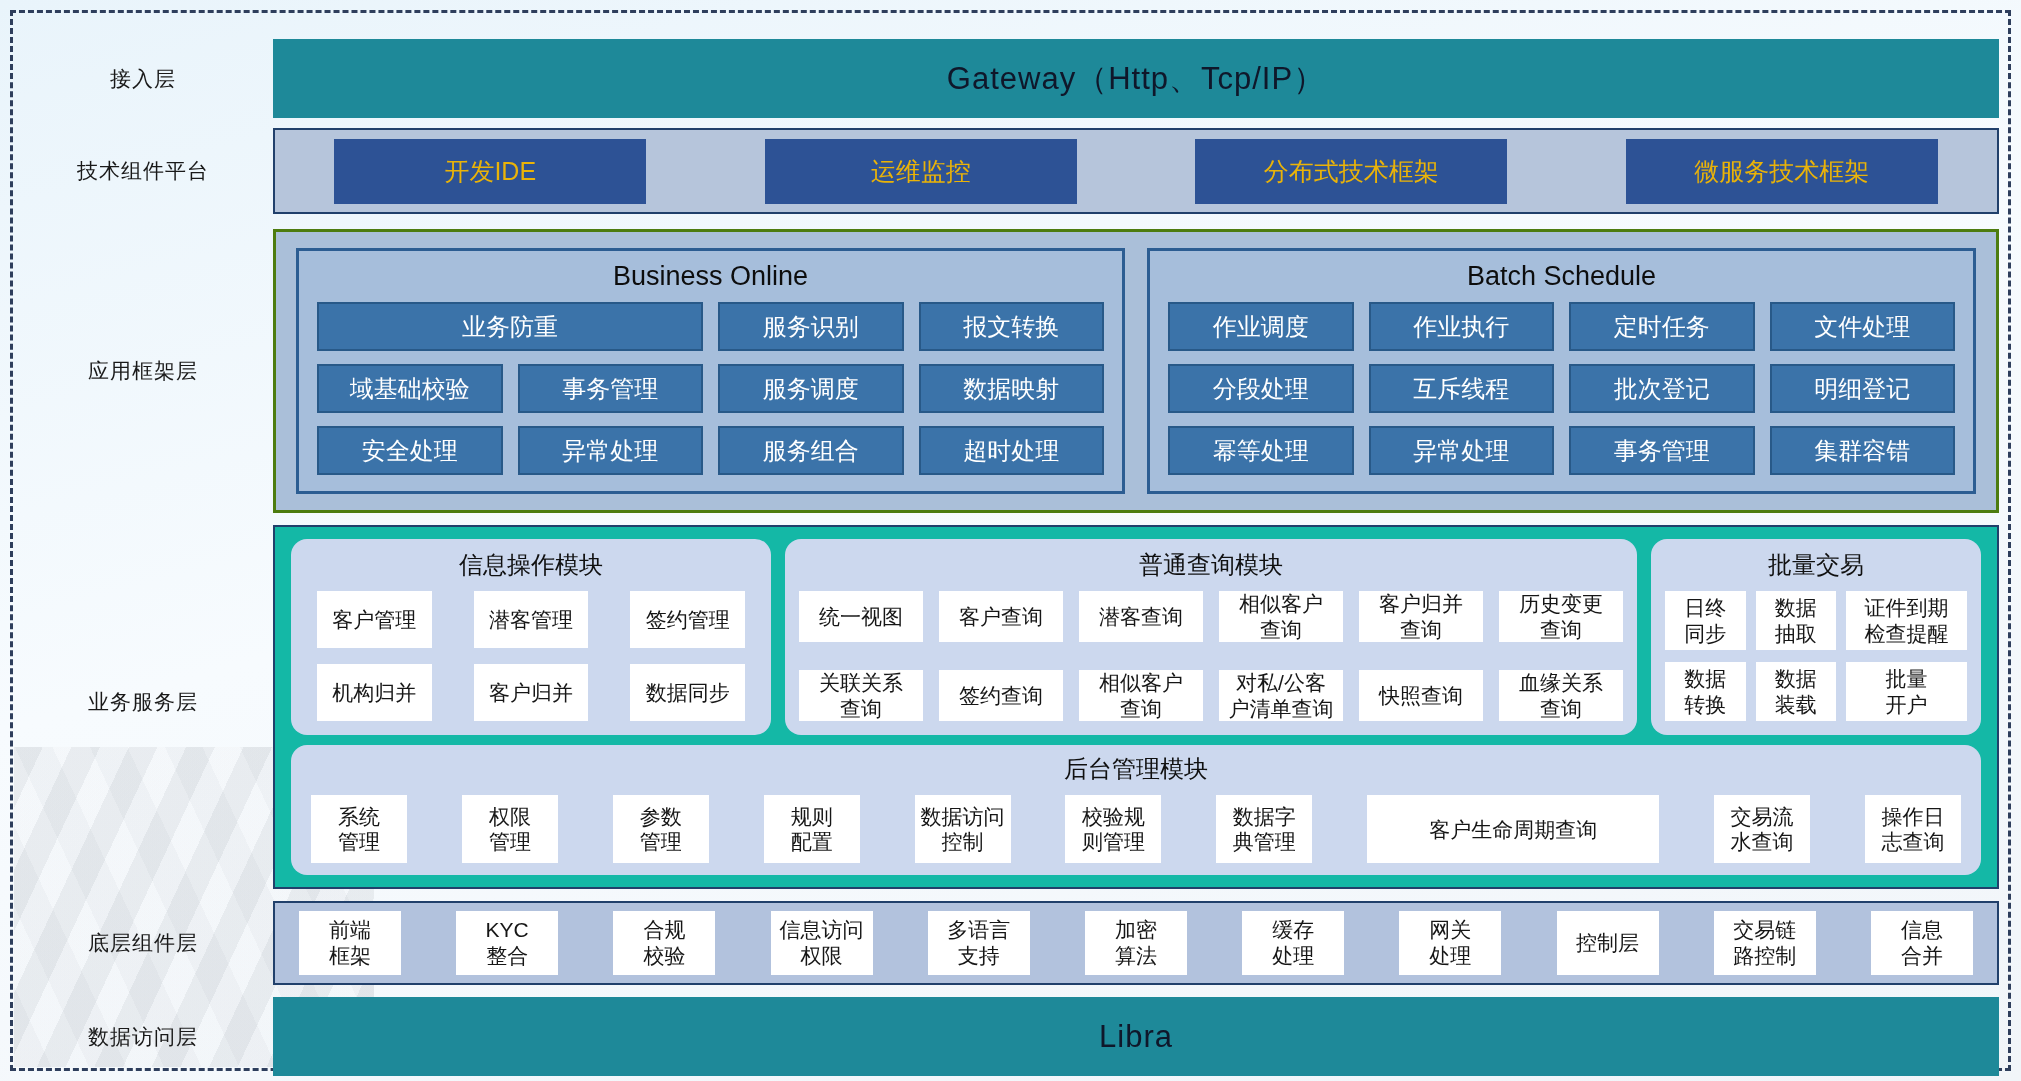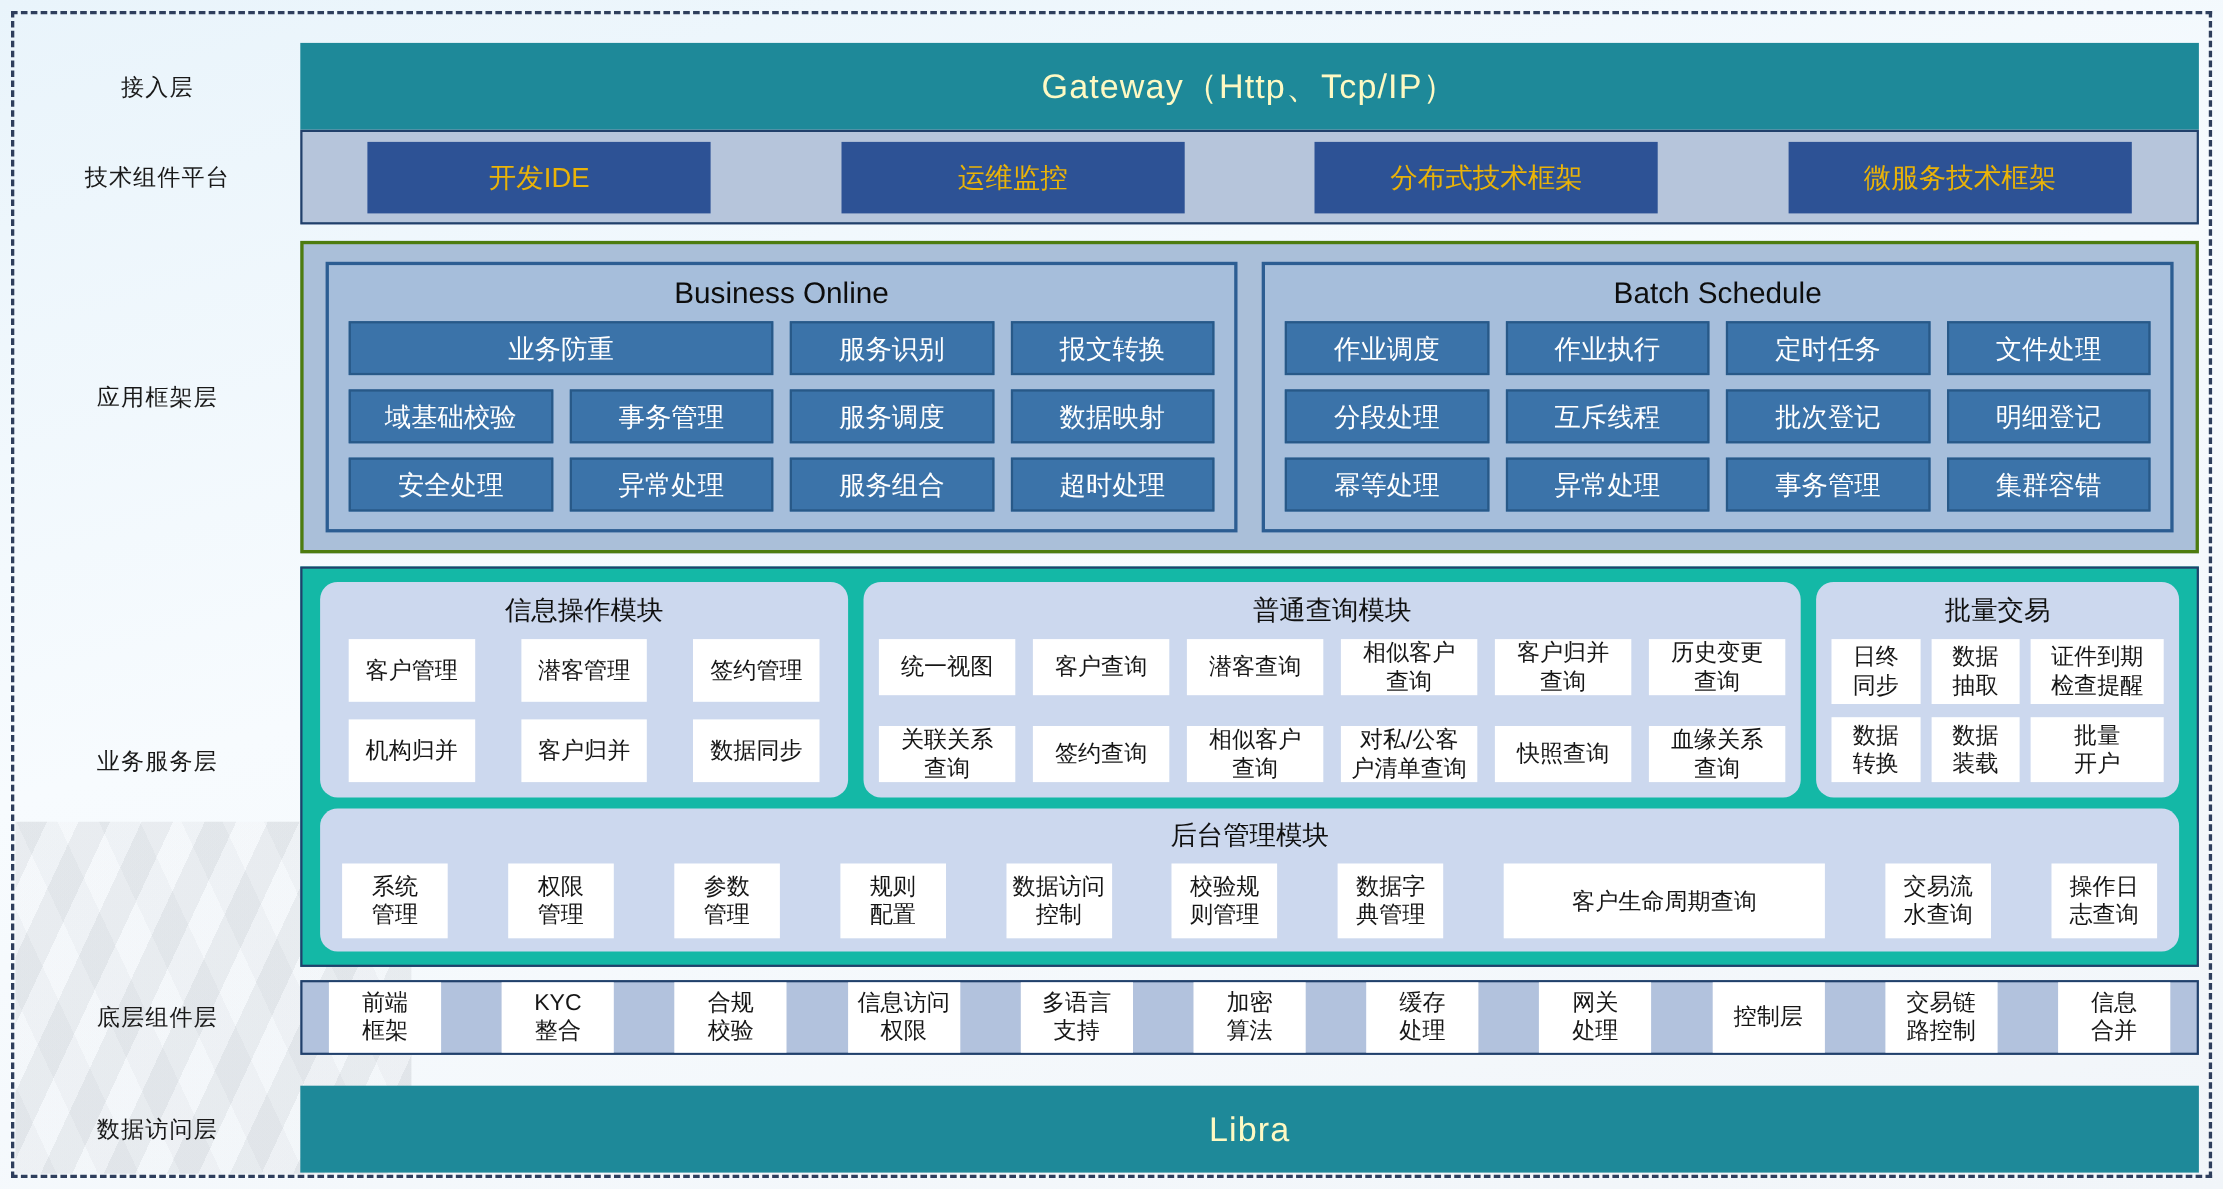--- a/index.html
+++ b/index.html
@@ -17,21 +17,21 @@
   .frame{position:absolute;inset:10px;border:3px dashed #2e3e5c;}
   .layer{display:flex;}
   .label{
     flex:0 0 260px;display:flex;align-items:center;justify-content:center;
     font-size:21px;color:#191919;letter-spacing:1px;
   }
   .content{flex:1;margin-right:9px;position:relative;display:flex;flex-direction:column;}
 
   
   .bar-teal{
-    flex:1;background:#1e8999;color:#fef9c3;
+    flex:1;background:#1e8999;color:#0f172a;
     display:flex;align-items:center;justify-content:center;
     font-size:31px;letter-spacing:1px;
   }
 
   
   .tech-box{
     flex:1;background:#b6c5db;border:2px solid #21406b;
     display:grid;grid-template-columns:repeat(4,1fr);align-items:center;
   }
   .btn-navy{
@@ -77,24 +77,24 @@
   .admin-row .wbox{flex:0 0 96px;}
   .admin-row .wbox.wide{flex:0 0 292px;}
 
   
   .comp-box{flex:1;background:#b2c2dd;border:2px solid #21406b;display:flex;align-items:center;}
   .comp-row{display:flex;justify-content:space-between;flex:1;padding:0 24px;}
   .comp-row .wbox{flex:0 0 102px;height:64px;}
 
   
   .r-access{margin-top:26px;height:79px;}
-  .r-tech{height:86px;}
+  .r-tech{margin-top:10px;height:86px;}
   .r-app{margin-top:15px;height:284px;}
   .r-svc{margin-top:12px;height:354px;}
-  .r-comp{margin-top:6px;height:100px;align-items:center;}
+  .r-comp{margin-top:22px;height:84px;}
   .r-libra{margin-top:12px;height:79px;}
 </style>
 </head>
 <body>
 
 <div class="bg-art"></div>
 
 <div class="frame">
 
   <div class="layer r-access">

